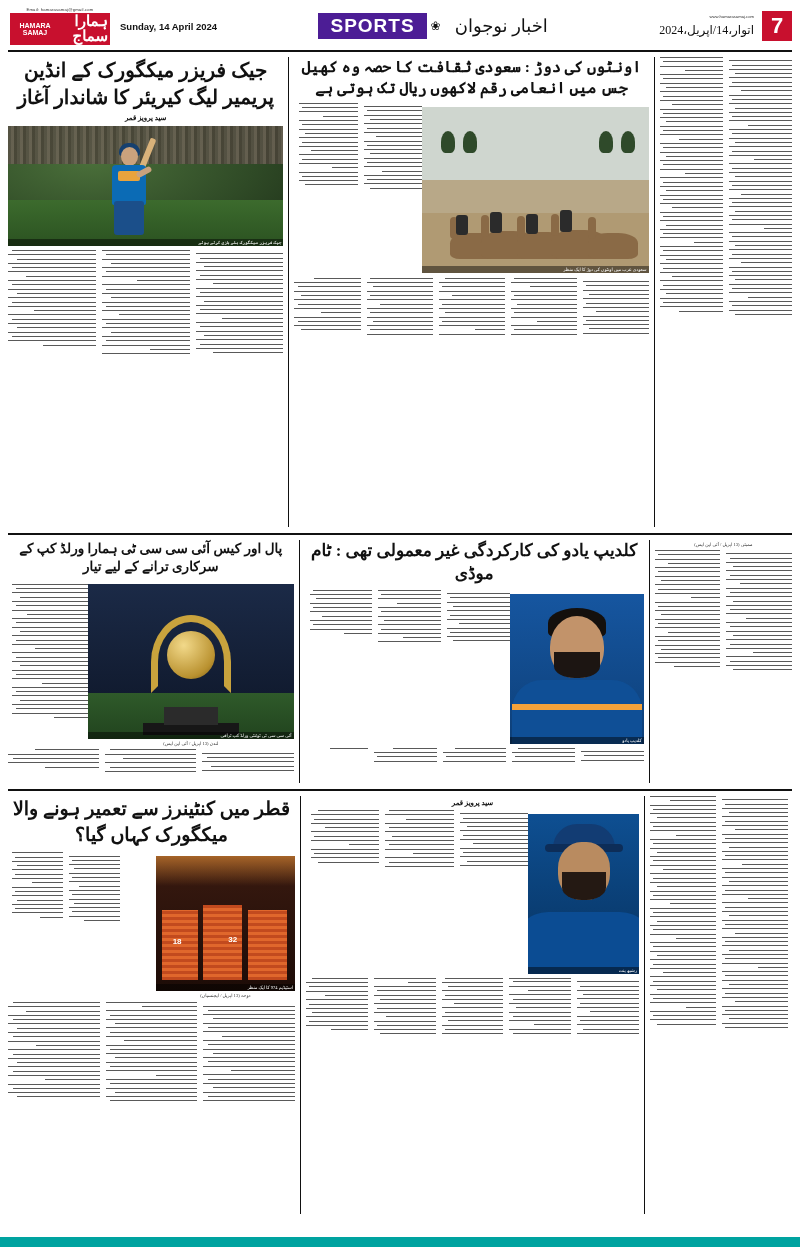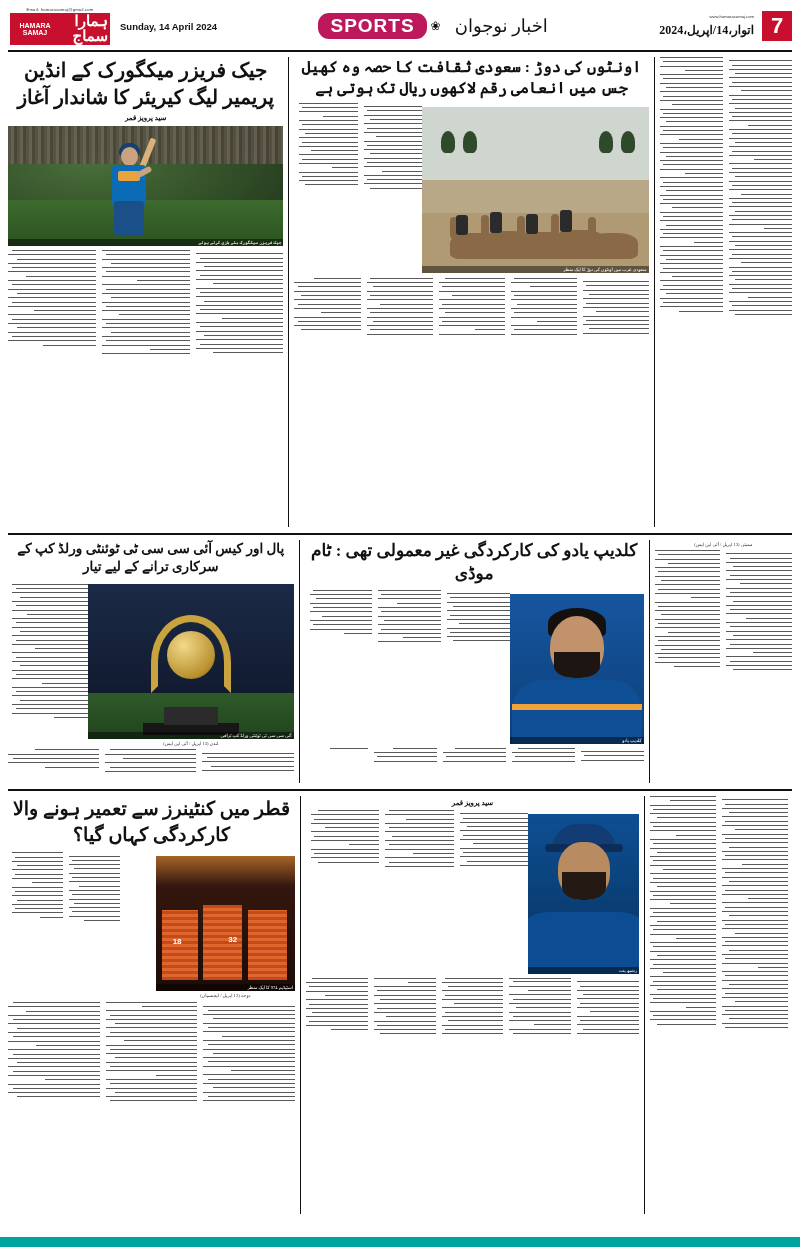--- a/index.html
+++ b/index.html
@@ -44,35 +44,35 @@
     font-size:15px; font-weight:bold; line-height:15px; width:50px; text-align:right;
     direction:rtl;
   }
   .mh-date {
     font-family:"Liberation Sans", sans-serif;
     font-size:9.5px; font-weight:bold; color:#111;
     display:flex; align-items:center; padding-left:8px; flex:0 0 auto;
   }
   .mh-spacer { flex:1; }
   .mh-sports {
-    background:#be185d; color:#fff; font-family:"Liberation Sans", sans-serif;
+    background:#4c1d95; color:#fff; font-family:"Liberation Sans", sans-serif;
     font-weight:bold; font-size:19px; letter-spacing:1px;
-    padding: 2px 12px; display:flex; align-items:center; height:26px; align-self:center;border-radius:11px;
+    padding: 2px 12px; display:flex; align-items:center; height:26px; align-self:center;
   }
   .mh-ur-title {
     font-size:18px; font-weight:normal; direction:rtl; padding:0 10px;
     display:flex; align-items:center; align-self:center;
   }
   .mh-flower { font-size:12px; padding:0 4px; align-self:center; }
   .mh-right {
     display:flex; flex-direction:column; align-items:flex-end; justify-content:center;
     padding-right:4px;
   }
   .mh-site { font-family:"Liberation Sans", sans-serif; font-size:4.2px; color:#333; }
-  .mh-urdate { font-size:12px; font-weight:bold; direction:rtl; margin-top:4px; }
+  .mh-urdate { font-size:12px; font-weight:normal; direction:rtl; margin-top:4px; }
   .mh-pageno {
     background:#c8102e; color:#fff; font-family:"Liberation Sans", sans-serif;
     font-weight:bold; font-size:22px; width:30px; height:30px;
     display:flex; align-items:center; justify-content:center; align-self:center;
     margin-left:4px;
   }
   .hl {
     direction:rtl; font-weight:bold; text-align:center; line-height:1.35;
   }
   .byline { direction:rtl; text-align:center; font-size:7px; font-weight:bold; margin:3px 0; }
@@ -588,21 +588,21 @@
           <div class="tl s95"></div>
           <div class="tl s100"></div>
           <div class="tl s70"></div>
       </div>
     </div>
   </div>
 
   <div class="mid-wrap">
 
     <div class="m-col-1">
-      <div class="hl" style="font-size:13.5px;">پال اور کیس آئی سی سی ٹی ٹوئنٹی ورلڈ کپ کے سرکاری ترانے کے لیے تیار</div>
+      <div class="hl" style="font-size:13.5px;">پال اور کیس آئی سی سی ٹی ہمارا ورلڈ کپ کے سرکاری ترانے کے لیے تیار</div>
 
       <div style="display:flex; margin-top:4px;">
         <div style="width:80px; padding-left:4px;">
           <div class="body-col" style="column-count:1; height:152px;">
             <div class="tl s100"></div>
               <div class="tl s95"></div>
               <div class="tl s100"></div>
               <div class="tl s90"></div>
             <div class="tl s100"></div>
               <div class="tl s95"></div>
@@ -802,21 +802,21 @@
           <div class="tl s95"></div>
           <div class="tl s100"></div>
           <div class="tl s70"></div>
       </div>
     </div>
   </div>
 
   <div class="bot-wrap">
 
     <div class="b-col-1">
-      <div class="hl" style="font-size:19px;">قطر میں کنٹینرز سے تعمیر ہونے والا کارکردگی کہاں گیا؟</div>
+      <div class="hl" style="font-size:19px;">قطر میں کنٹینرز سے تعمیر ہونے والا میکگورک کہاں گیا؟</div>
 
       <div style="display:flex; margin-top:5px;">
         <div style="width:112px; padding-left:4px;">
           <div class="body-col" style="column-count:2; height:132px;">
             <div class="tl s100"></div>
               <div class="tl s95"></div>
               <div class="tl s100"></div>
               <div class="tl s90"></div>
             <div class="tl s100"></div>
               <div class="tl s95"></div>

